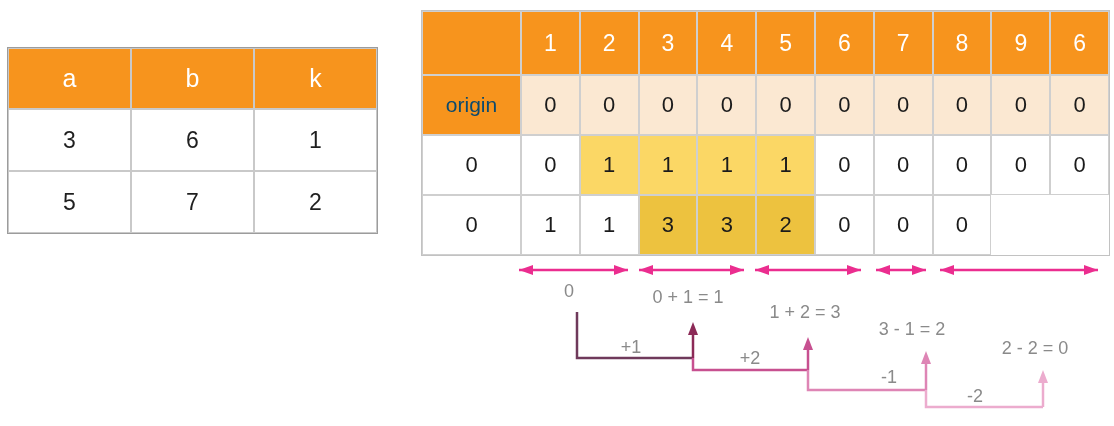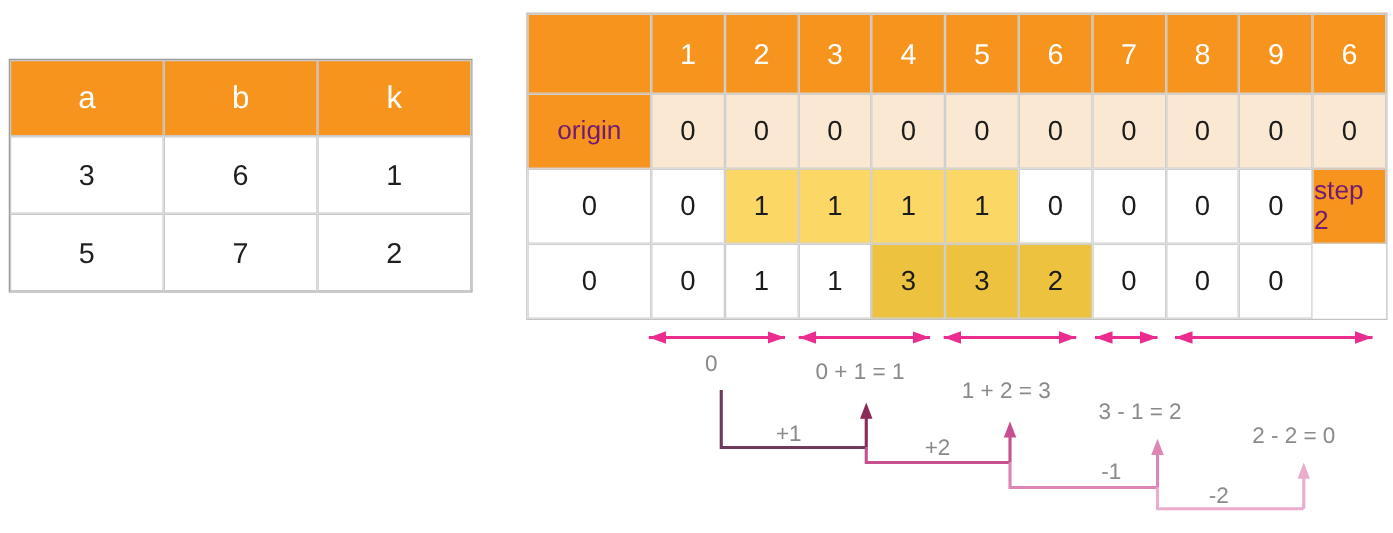--- a/index.html
+++ b/index.html
@@ -36,21 +36,21 @@
   .d-corner {
     background:var(--header-orange,#F7941D);
     border:1px solid #cfcfcf; box-sizing:border-box;
   }
   .d-hcell {
     background:var(--header-orange,#F7941D); color:#ffffff;
     display:flex; align-items:center; justify-content:center;
     font-size:23px; border:1px solid #cfcfcf; box-sizing:border-box;
   }
   .d-label {
-    background:var(--header-orange,#F7941D); color:#701a75;
+    background:var(--header-orange,#F7941D); color:#0c4a6e;
     display:flex; align-items:center; justify-content:center;
     font-size:21px; border:1px solid #cfcfcf; box-sizing:border-box;
   }
   .d-cell {
     background:#ffffff; color:#1b1b1b;
     display:flex; align-items:center; justify-content:center;
     font-size:22px; border:1px solid #cfcfcf; box-sizing:border-box;
   }
   .d-cell.origin { background:var(--origin-row-bg,#FBE8D2); }
   .d-cell.hl1    { background:var(--step1-highlight,#FBD765); }
@@ -114,21 +114,20 @@
     <div class="d-cell">0</div>
     <div class="d-cell hl1">1</div>
     <div class="d-cell hl1">1</div>
     <div class="d-cell hl1">1</div>
     <div class="d-cell hl1">1</div>
     <div class="d-cell">0</div>
     <div class="d-cell">0</div>
     <div class="d-cell">0</div>
     <div class="d-cell">0</div>
 
-    <div class="d-label">step 2</div>
     <div class="d-cell">0</div>
     <div class="d-cell">0</div>
     <div class="d-cell">1</div>
     <div class="d-cell">1</div>
     <div class="d-cell hl2">3</div>
     <div class="d-cell hl2">3</div>
     <div class="d-cell hl2">2</div>
     <div class="d-cell">0</div>
     <div class="d-cell">0</div>
     <div class="d-cell">0</div>

